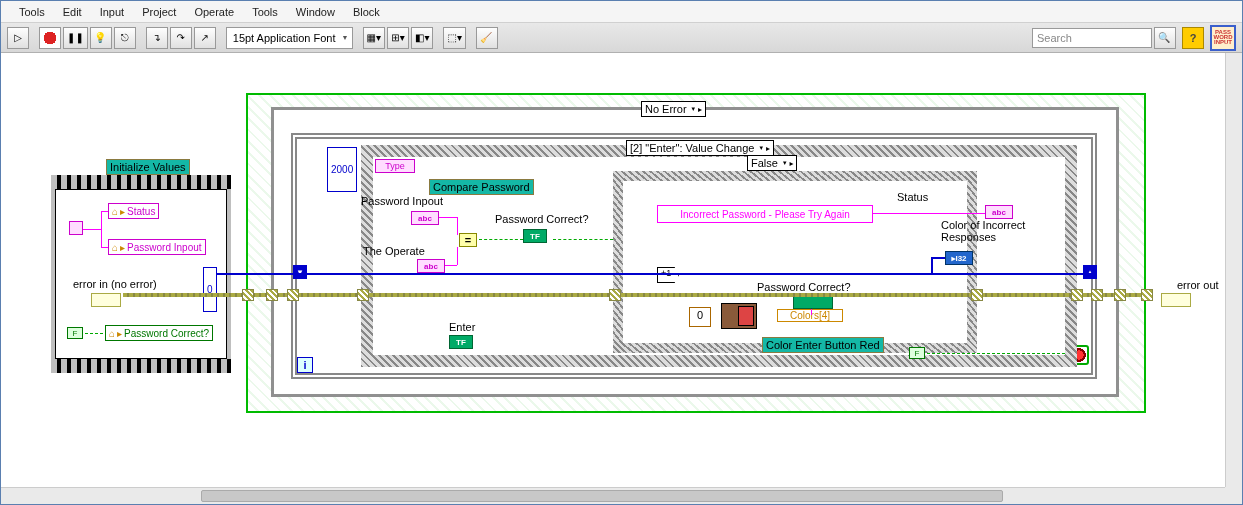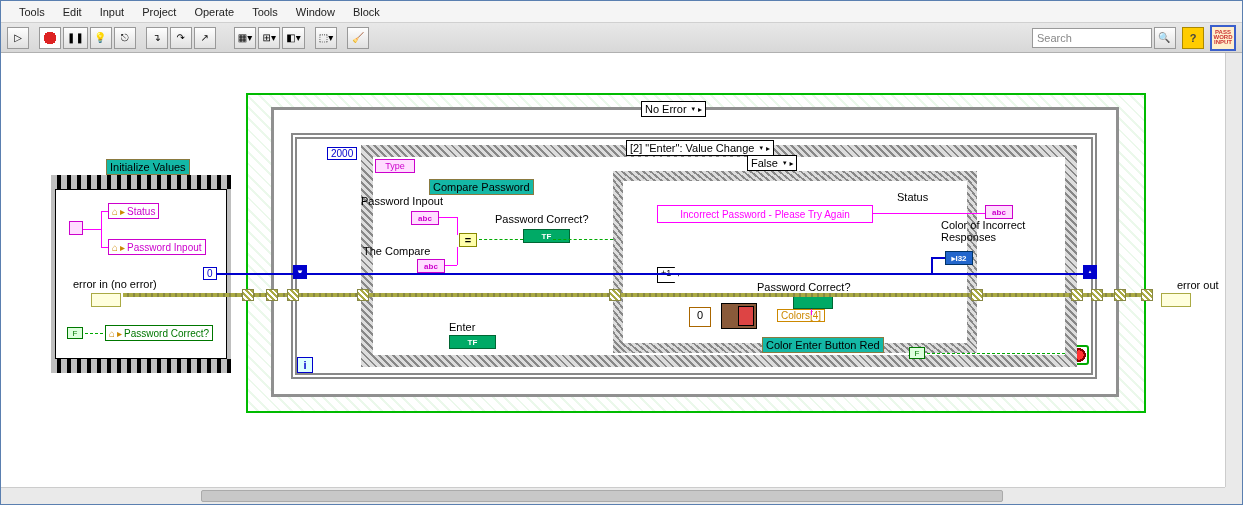--- a/index.html
+++ b/index.html
@@ -37,44 +37,44 @@
 .casebox{position:absolute;border:3px solid #909090;background:#fff}
 .case-hatch{position:absolute;border:12px solid transparent;border-image:repeating-linear-gradient(45deg,#888 0 2px,#ddd 2px 5px) 12}
 .while-gray{position:absolute;border:6px double #888}
 .selector{position:absolute;background:#fff;border:1px solid #000;padding:0 3px;display:flex;align-items:center;gap:3px;height:16px}
 .selector::before{content:"◂";font-size:8px}
 .selector::after{content:"▸";font-size:8px}
 .arrowdown::before{display:none}
 .arrowdown .tri{font-size:7px;margin-left:2px}
 .node{position:absolute;border:1px solid #000;font-size:9px;display:flex;align-items:center;justify-content:center}
 .abc{background:#fdf;color:#c0c;border:1px solid #c0c;width:28px;height:14px;font-size:8px;font-weight:bold}
-.tf{background:#0a6;color:#fff;width:47px;height:14px;font-size:8px;font-weight:bold;border:1px solid #063}
+.tf{background:#0a6;color:#fff;width:24px;height:14px;font-size:8px;font-weight:bold;border:1px solid #063}
 .tf::before{content:""}
 .i32{background:#26c;color:#fff;width:28px;height:14px;font-size:8px;font-weight:bold;border:1px solid #036}
 .propnode{position:absolute;border:1px solid #c0c;background:#fff;padding:0 3px;height:16px;display:flex;align-items:center;color:#c0c;font-size:10px}
 .propnode.g{border-color:#070;color:#070}
 .propnode .arrow{color:#c80;margin-right:2px}
 .propnode::before{content:"⌂";color:#c80;margin-right:2px}
 .wire-h{position:absolute;height:1px}
 .wire-v{position:absolute;width:1px}
 .pink{background:#f0f}
 .blue{background:#00c;height:2px}
 .bluev{background:#00c;width:2px}
 .yellow{background:repeating-linear-gradient(90deg,#aa4 0 4px,#884 4px 6px);height:4px}
 .stopbtn{position:absolute;width:20px;height:20px;background:radial-gradient(circle,#f33 40%,#800 41%,#800 60%,transparent 61%);border:2px solid #0a0;border-radius:3px}
-.smallnum{position:absolute;background:#fff;border:1px solid #00c;color:#00c;padding:0 3px;font-size:10px}
+.smallnum{position:absolute;background:#fff;border:1px solid #00c;color:#00c;padding:16px 3px;font-size:10px}
 .shiftnode{position:absolute;width:14px;height:14px;background:#00c;color:#fff;display:flex;align-items:center;justify-content:center;font-size:9px}
 .eqnode{position:absolute;width:18px;height:14px;background:#ffa;border:1px solid #880;display:flex;align-items:center;justify-content:center;font-weight:bold}
 .incnode{position:absolute;width:22px;height:16px;background:#fff;border:1px solid #000;clip-path:polygon(0 0,80% 0,100% 50%,80% 100%,0 100%)}
 .clustnode{position:absolute;width:36px;height:26px;background:#8a5a3a;border:1px solid #000}
 .clustnode::after{content:"";position:absolute;right:2px;top:2px;bottom:2px;width:14px;background:#d44;border:1px solid #000}
 .iter{position:absolute;width:16px;height:16px;border:1px solid #00c;background:#dff;color:#00c;display:flex;align-items:center;justify-content:center;font-weight:bold}
 .greenframe{position:absolute;border:2px solid #0b0;background:repeating-linear-gradient(45deg,transparent 0 6px,rgba(0,170,0,.08) 6px 8px)}
 .free-lbl{position:absolute;color:#000}
-.colorslbl{position:absolute;border:1px solid #c80;background:#fff;color:#c80;padding:0 3px;font-size:10px}
+.colorslbl{position:absolute;border:1px solid #c80;background:#fff;color:#c80;padding:0 12px;font-size:10px}
 .tfconst{position:absolute;width:16px;height:12px;border:1px solid #070;background:#dfd;color:#070;font-size:8px;display:flex;align-items:center;justify-content:center}
 .tunnel-err{position:absolute;width:12px;height:12px;background:repeating-linear-gradient(45deg,#aa4 0 2px,#fff 2px 4px);border:1px solid #884}
 </style>
 </head>
 <body>
 
 <div class="window">
 
 
   <div class="menubar">
@@ -93,20 +93,21 @@
     <div class="tsep"></div>
     <div class="tbtn" style="background:radial-gradient(circle,#d22 45%,#fefefe 46%)"></div>
     <div class="tbtn">❚❚</div>
     <div class="tbtn">💡</div>
     <div class="tbtn">⎋</div>
     <div class="tsep"></div>
     <div class="tbtn">↴</div>
     <div class="tbtn">↷</div>
     <div class="tbtn">↗</div>
     <div class="tsep"></div>
+    <div class="fontbox">15pt Application Font</div>
     <div class="tsep"></div>
     <div class="tbtn">▦▾</div>
     <div class="tbtn">⊞▾</div>
     <div class="tbtn">◧▾</div>
     <div class="tsep"></div>
     <div class="tbtn">⬚▾</div>
     <div class="tsep"></div>
     <div class="tbtn">🧹</div>
 
     <div class="searchbox">Search</div>
@@ -164,21 +165,21 @@
       <div class="case-hatch" style="left:360px;top:92px;width:716px;height:222px"></div>
       <div class="selector arrowdown" style="left:625px;top:87px">
           <span>[2] "Enter": Value Change</span>
           <span class="tri">▾</span>
         </div>
       <div class="node" style="left:374px;top:106px;width:40px;height:14px;background:#fdf;border-color:#c0c;color:#c0c">Type</div>
 
       <div class="lbl yellowbox" style="left:428px;top:126px">Compare Password</div>
       <div class="free-lbl" style="left:360px;top:142px">Password Inpout</div>
       <div class="node abc" style="left:410px;top:158px">abc</div>
-      <div class="free-lbl" style="left:362px;top:192px">The Compare</div>
+      <div class="free-lbl" style="left:362px;top:192px">The Operate</div>
       <div class="node abc" style="left:416px;top:206px">abc</div>
       <div class="eqnode" style="left:458px;top:180px">=</div>
       <div class="wire-h pink" style="left:438px;top:164px;width:18px"></div>
       <div class="wire-v pink" style="left:456px;top:164px;height:18px"></div>
       <div class="wire-h pink" style="left:444px;top:212px;width:12px"></div>
       <div class="wire-v pink" style="left:456px;top:194px;height:18px"></div>
 
       <div class="free-lbl" style="left:494px;top:160px">Password Correct?</div>
       <div class="node tf" style="left:522px;top:176px">TF</div>
       <div class="wire-h" style="left:478px;top:186px;width:44px;border-top:1px dashed #0a0"></div>

